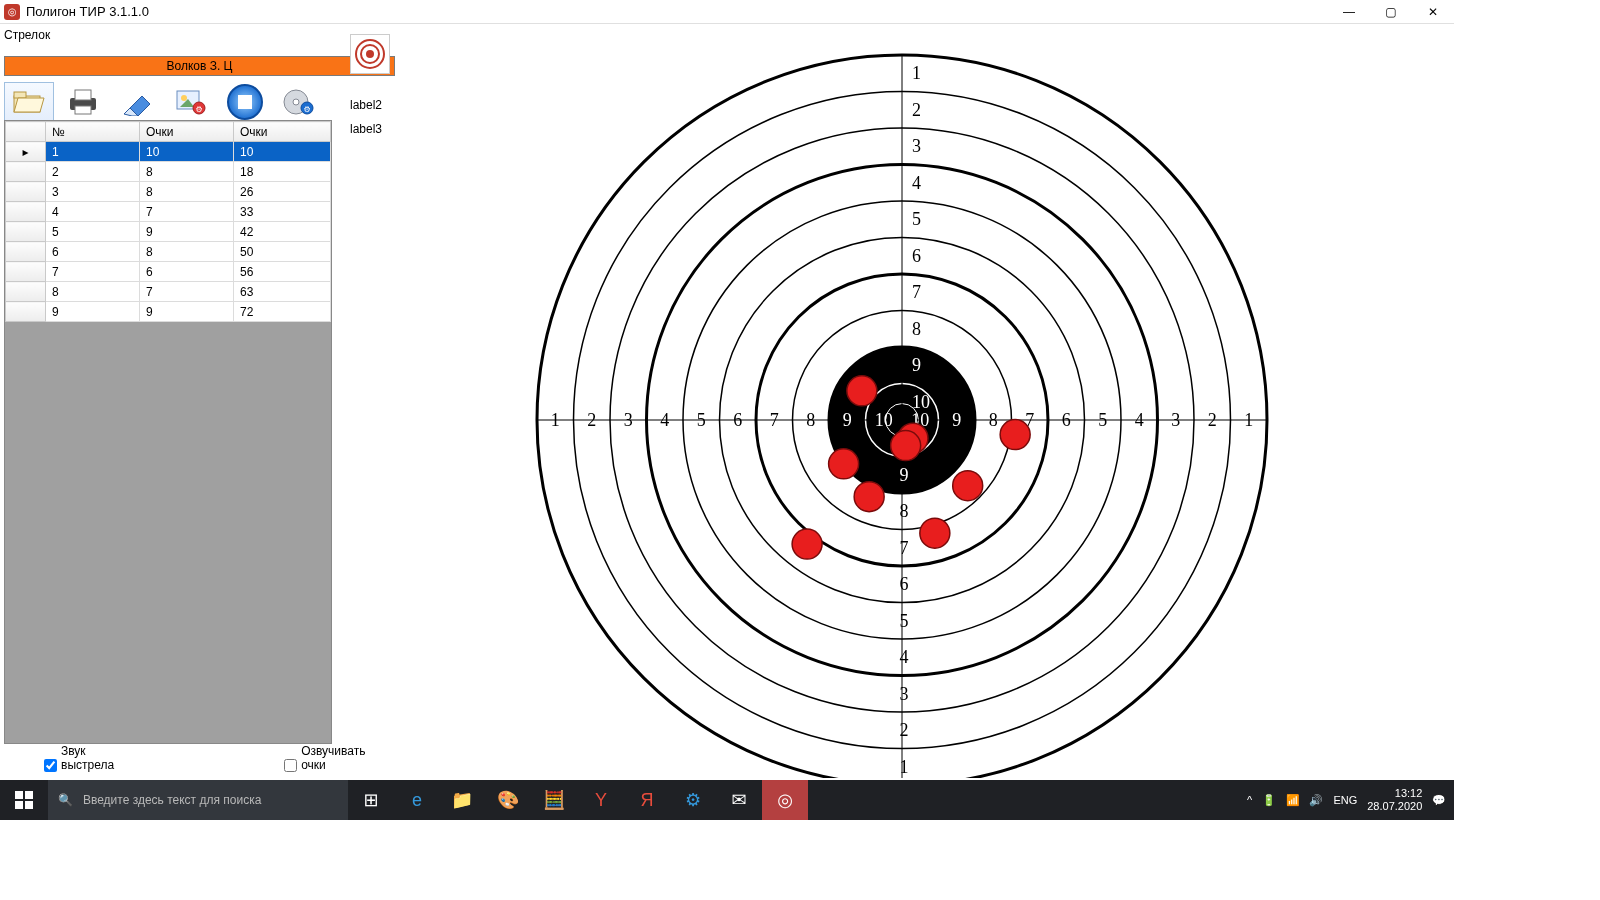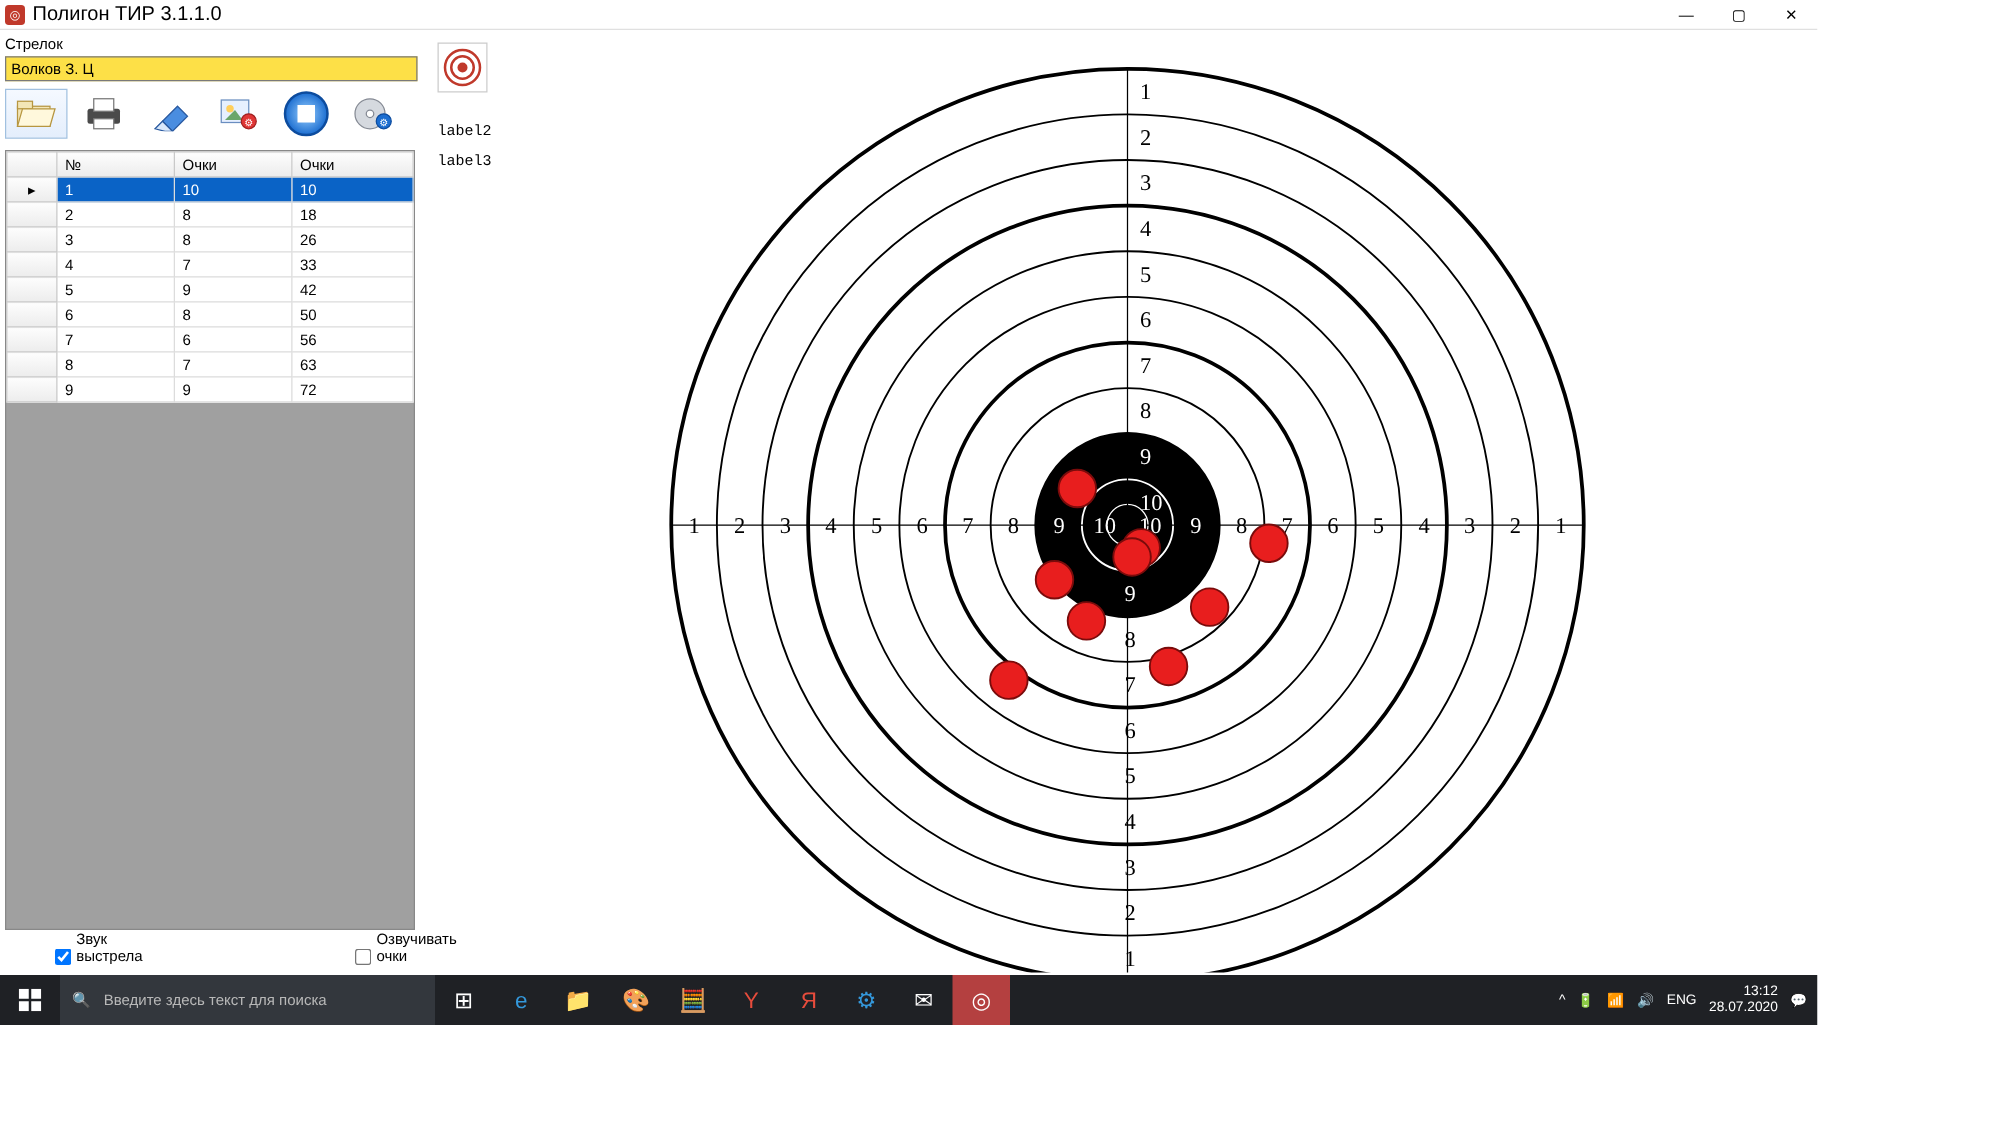--- a/index.html
+++ b/index.html
@@ -1,41 +1,41 @@
 <!DOCTYPE html>
 <html><head>
 <meta charset="utf-8">
 <style>
   * { box-sizing: border-box; margin: 0; padding: 0; }
   body { font-family: "Segoe UI", Tahoma, sans-serif; font-size: 12px; background: #fff; width: 1454px; height: 820px; overflow: hidden; position: relative; color: #000; }
   .titlebar { height: 24px; background: #fff; display: flex; align-items: center; padding-left: 4px; border-bottom: 1px solid #e0e0e0; }
   .titlebar .app-icon { width: 16px; height: 16px; background: #c0392b; border-radius: 3px; display: flex; align-items: center; justify-content: center; color: #fff; font-size: 10px; margin-right: 6px; }
-  .titlebar .title { flex: 1; font-size: 16px; color: #000; }
+  .titlebar .title { flex: 1; font-size: 13px; color: #000; }
   .titlebar .winbtns { display: flex; }
   .titlebar .winbtn { width: 42px; height: 24px; display: flex; align-items: center; justify-content: center; font-size: 12px; cursor: default; }
   .content { position: absolute; top: 24px; left: 0; right: 0; bottom: 40px; }
   .left-panel { position: absolute; left: 4px; top: 4px; width: 335px; bottom: 8px; }
-  .shooter-label { font-size: 12px; margin-bottom: 3px; }
-  .shooter-input { width: 330px; height: 20px; border: 1px solid #7a7a7a; padding: 1px 4px; font-size: 12px; background: #fde047; }
+  .shooter-label { font-size: 12px; margin-bottom: 14px; }
+  .shooter-input { width: 391px; height: 20px; border: 1px solid #7a7a7a; padding: 1px 4px; font-size: 12px; background: #f97316; text-align: center; }
   .toolbar { display: flex; gap: 4px; margin-top: 6px; margin-bottom: 4px; }
   .tbtn { width: 50px; height: 40px; border: 1px solid transparent; display: flex; align-items: center; justify-content: center; cursor: default; background: #fff; }
   .tbtn.active { border: 1px solid #a0c0e0; background: linear-gradient(#f5f9ff,#e4eefc); }
   .tbl-wrap { position: absolute; top: 92px; left: 0; width: 328px; bottom: 28px; background: #a0a0a0; border: 1px solid #888; overflow: hidden; }
   .tbl { width: 100%; border-collapse: collapse; background: #fff; table-layout: fixed; }
   .tbl th { background: linear-gradient(#fdfdfd,#ececec); border: 1px solid #c9c9c9; font-weight: normal; padding: 2px 6px; text-align: left; height: 20px; font-size: 12px; }
   .tbl th.rowh { width: 40px; }
   .tbl td { border: 1px solid #dcdcdc; padding: 2px 6px; height: 20px; font-size: 12px; background: #fff; }
   .tbl tr.sel td { background: #0a63c6; color: #fff; }
   .tbl td.rowh { background: linear-gradient(#fdfdfd,#ececec); border: 1px solid #c9c9c9; text-align: center; color: #000; width: 40px; }
   .tbl tr.sel td.rowh { background: linear-gradient(#fdfdfd,#ececec); color: #000; }
   .bottom-checks { position: absolute; bottom: 0; left: 0; width: 330px; display: flex; gap: 20px; align-items: center; font-size: 12px; }
   .bottom-checks label { display: flex; align-items: flex-end; gap: 4px; padding-left: 40px; }
   .side-labels { position: absolute; left: 350px; top: 10px; }
   .target-icon { width: 40px; height: 40px; display:flex; align-items:center; justify-content:center; border:1px solid #ccc; background:#fff;}
-  .lbl { margin-top: 24px; font-size: 12px; font-family: Liberation Mono, monospace; }
+  .lbl { margin-top: 24px; font-size: 12px; }
   .target-area { position: absolute; left: 528px; top: 6px; width: 748px; height: 748px; background: #fff; }
   .taskbar { position: absolute; left: 0; right: 0; bottom: 0; height: 40px; background: #1f2125; display: flex; align-items: center; color: #fff; font-size: 12px; }
   .taskbar .start { width: 48px; height: 40px; display:flex; align-items:center; justify-content:center; }
   .taskbar .search { flex: 0 0 300px; height: 40px; background: #33373d; display:flex; align-items:center; padding: 0 10px; color: #b8b8b8; gap:10px;}
   .taskbar .icons { display:flex; align-items:center; height:40px; }
   .taskbar .ticon { width: 46px; height:40px; display:flex; align-items:center; justify-content:center; font-size:18px;}
   .taskbar .tray { margin-left:auto; display:flex; align-items:center; height:40px; padding-right:8px; gap:10px; color:#fff; font-size:11px;}
   .tray .clock { text-align:right; line-height:1.2; }
   input[type=checkbox]{ width:13px; height:13px; }
 </style>

